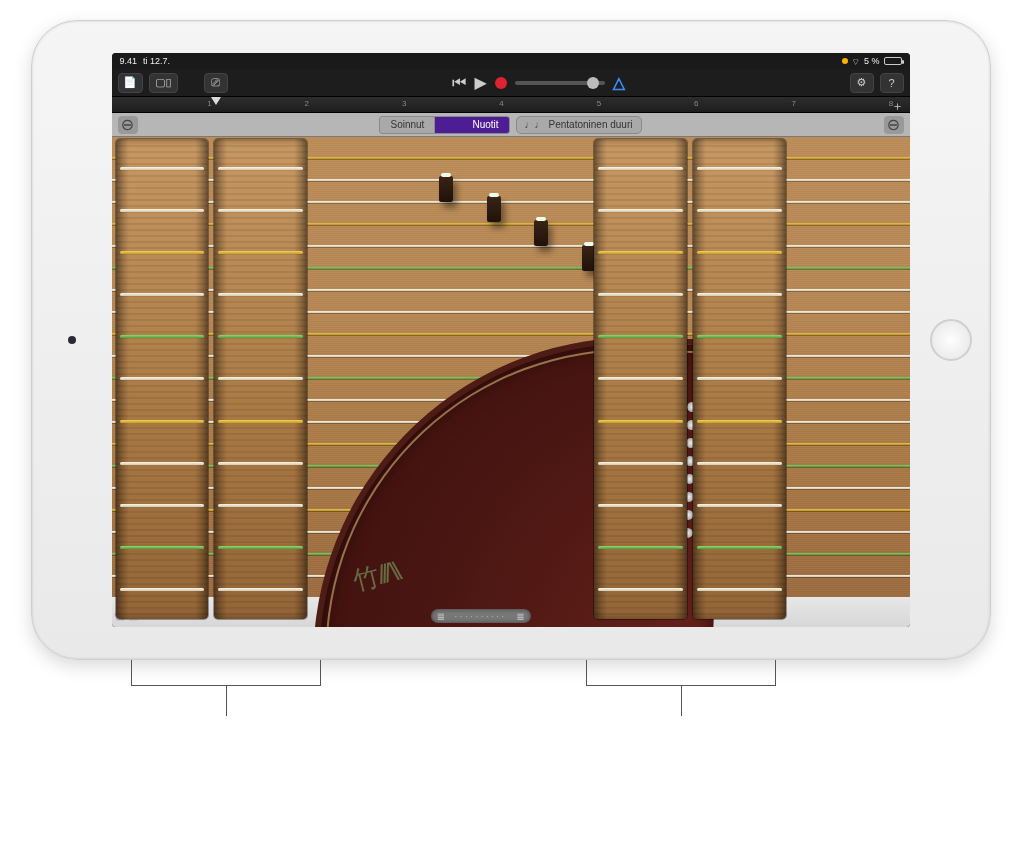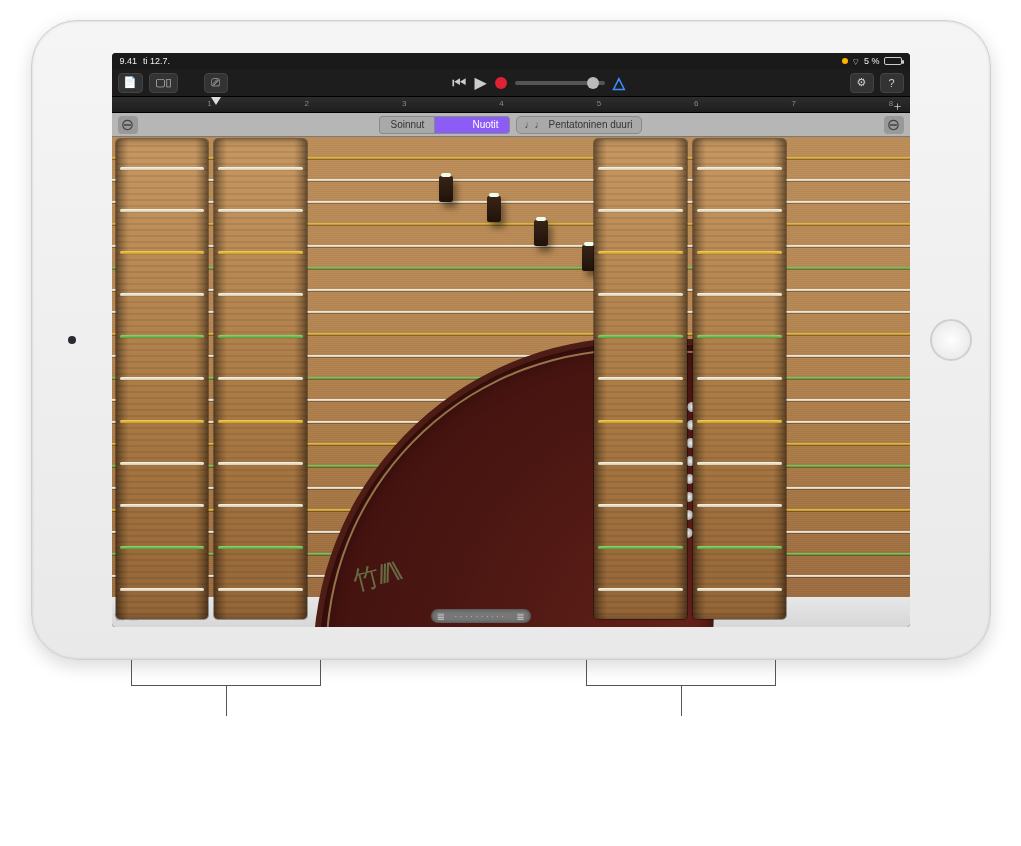--- a/index.html
+++ b/index.html
@@ -145,21 +145,21 @@
     height: 18px;
     font-size: 10px;
   }
   .seg .segbtn {
     padding: 0 10px;
     display:flex;align-items:center;
     color:#333;
     border-right: 1px solid #8a8a8a;
   }
   .seg .segbtn:last-child{border-right:none;}
-  .seg .segbtn.sel { background: #8b5cf6; color:#fff;padding-left:37px; }
+  .seg .segbtn.sel { background: #4c1d95; color:#fff;padding-left:37px; }
   .scalebtn {
     border: 1px solid #8a8a8a;
     border-radius: 5px;
     background: #a9a9a9;
     height: 18px;
     font-size: 10px;
     padding: 0 8px;
     display:flex;align-items:center;gap:4px;
     color:#333;
   }

